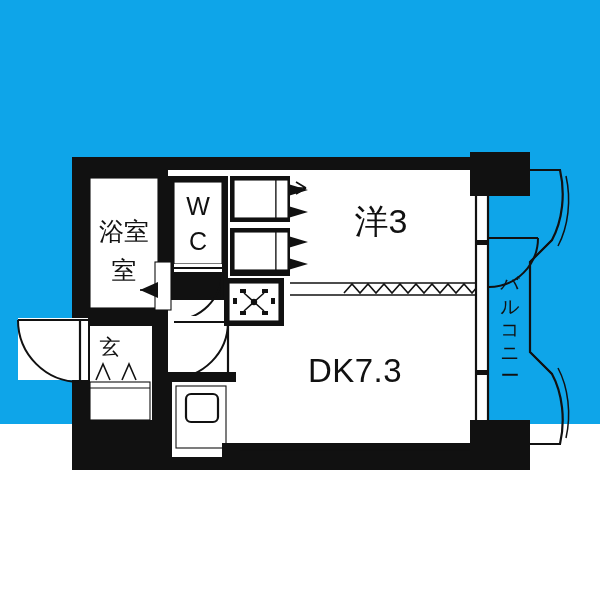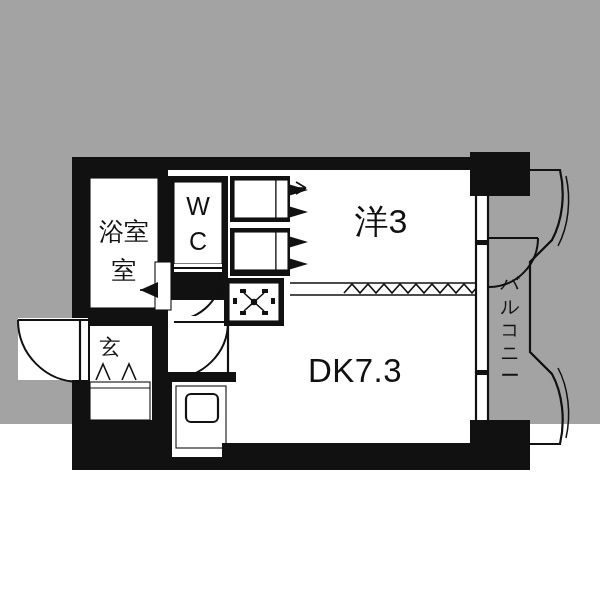--- a/index.html
+++ b/index.html
@@ -11,21 +11,21 @@
   body {
     width: 600px;
     height: 600px;
     font-family: "Liberation Sans", "DejaVu Sans", sans-serif;
     overflow: hidden;
   }
   #plan-root {
     position: relative;
     width: 600px;
     height: 424px;
-    background: #a3a3a3;
+    background: #0ea5e9;
   }
   svg#floorplan {
     display: block;
     width: 600px;
     height: 600px;
   }
   .wall-fill   { fill: #111111; }
   .room-fill   { fill: #ffffff; }
   .thin        { fill: none; stroke: #111111; stroke-width: 1.6; }
   .thin2       { fill: none; stroke: #111111; stroke-width: 2.2; }

